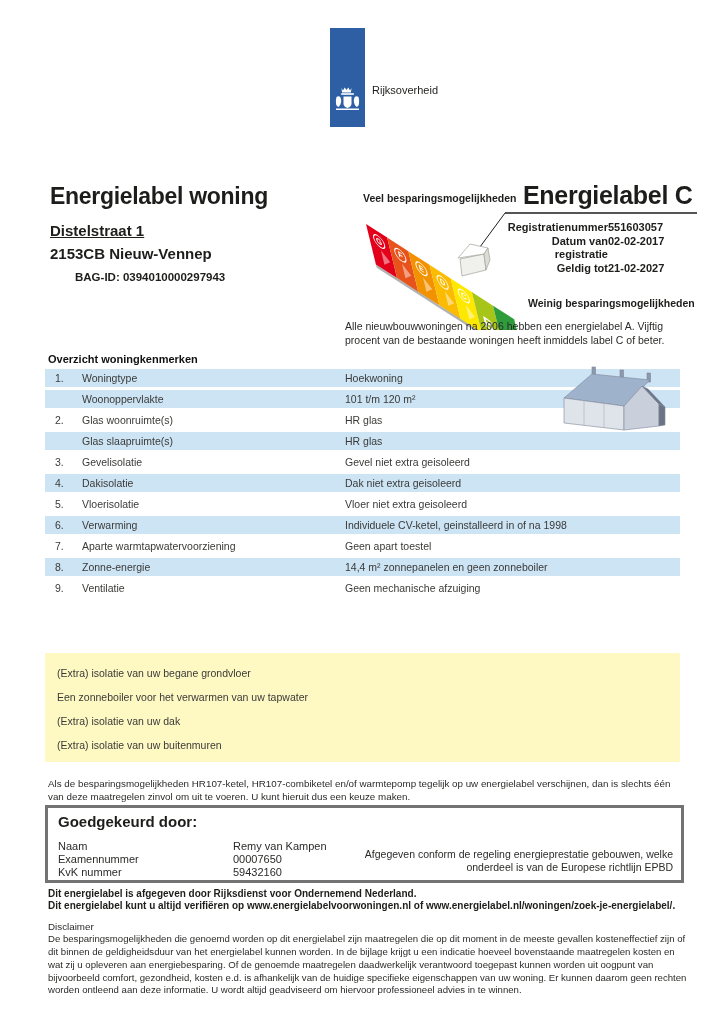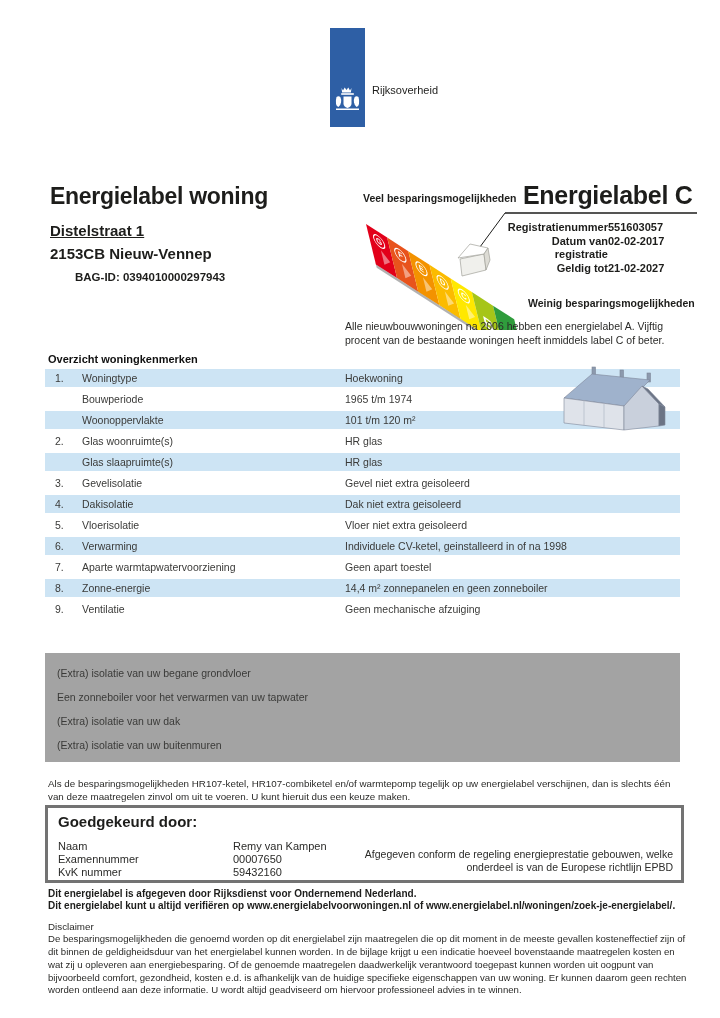--- a/index.html
+++ b/index.html
@@ -34,21 +34,21 @@
   .trow{position:relative;height:18px;line-height:18px;margin-bottom:3px;font-size:10.5px;color:#3a3a38;}
   .trow.alt{background:#cde4f4;}
   .trow span{position:absolute;top:0;white-space:nowrap;}
   .tnum{left:10px;}
   .tlabel{left:37px;}
   .tvalue{left:300px;}
   #house-art{left:562px;top:362px;}
 
   
   .measures-heading{left:48px;top:662px;}
-  .measures-box{left:45px;top:653px;width:635px;height:109px;background:#a3a3a3;}
+  .measures-box{left:45px;top:653px;width:635px;height:109px;background:#fef9c3;}
   .measure-item{position:absolute;left:12px;font-size:10.5px;color:#3a3a38;white-space:nowrap;}
   .mi0{top:14px;} .mi1{top:38px;} .mi2{top:62px;} .mi3{top:86px;}
 
   .hr-note{left:48px;top:778px;width:632px;font-size:9.8px;line-height:1.32;color:#2b2b29;}
 
   
   .approval{left:45px;top:805px;width:633px;height:72px;border:3px solid #737373;background:#fff;}
   .approval-heading{position:absolute;left:10px;top:5px;font-size:15px;font-weight:bold;}
   .appr-fields{position:absolute;left:10px;top:32px;font-size:11px;line-height:13px;color:#2b2b29;}
   .appr-row{display:flex;}
@@ -156,25 +156,20 @@
   </div>
   <div class="abs little-savings">Weinig besparingsmogelijkheden</div>
   <div class="abs label-note">Alle nieuwbouwwoningen na 2006 hebben een energielabel A. Vijftig procent van de bestaande woningen heeft inmiddels label C of beter.</div>
 
   <div class="abs section-heading tbl-heading">Overzicht woningkenmerken</div>
   <div class="abs tbl">
     <div class="trow alt">
       <span class="tnum">1.</span>
       <span class="tlabel">Woningtype</span>
       <span class="tvalue">Hoekwoning</span>
-    </div>
-    <div class="trow">
-      <span class="tnum"></span>
-      <span class="tlabel">Bouwperiode</span>
-      <span class="tvalue">1965 t/m 1974</span>
     </div>
     <div class="trow alt">
       <span class="tnum"></span>
       <span class="tlabel">Woonoppervlakte</span>
       <span class="tvalue">101 t/m 120 m²</span>
     </div>
     <div class="trow">
       <span class="tnum">2.</span>
       <span class="tlabel">Glas woonruimte(s)</span>
       <span class="tvalue">HR glas</span>

